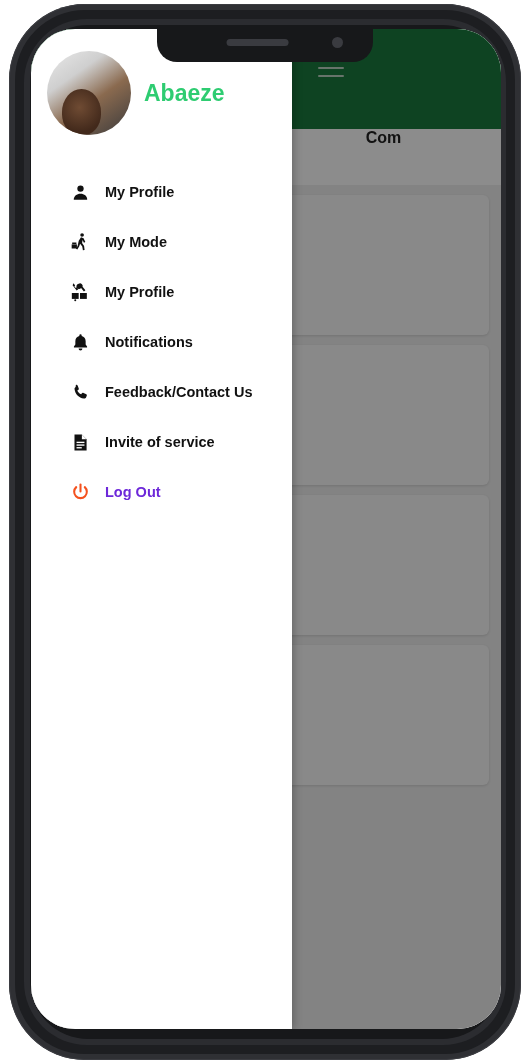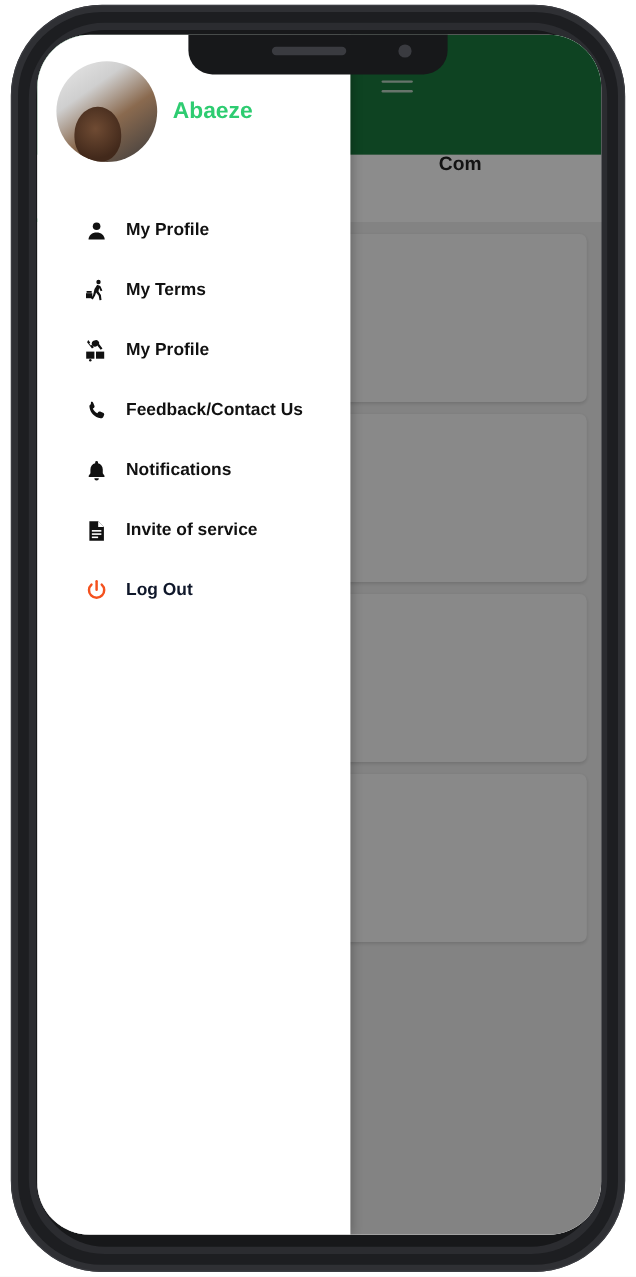--- a/index.html
+++ b/index.html
@@ -143,42 +143,42 @@
     flex:0 0 84px;
     position:relative; overflow:hidden;
   }
   #avatar::after{
     content:""; position:absolute; left:18%; top:45%;
     width:46%; height:55%; border-radius:50% 50% 45% 45%;
     background:radial-gradient(circle at 45% 40%, #6f4b33 0%, #42291b 70%);
   }
   #username{
     margin-left:13px;
-    font-size:19px; font-weight:bold; color:#2ecc71;
+    font-size:23px; font-weight:bold; color:#2ecc71;
   }
 
   #menu{ margin-top:24px; }
   .menu-item{
     display:flex; align-items:center;
     height:50px;
     padding-left:36px; padding-right:14px;
     cursor:pointer;
   }
   .menu-icon{
     flex:0 0 26px; width:26px; height:26px;
     display:flex; align-items:center; justify-content:center;
     color:#111;
   }
   .menu-label{
     margin-left:12px;
     font-size:14.5px; font-weight:bold; color:#111;
     white-space:nowrap;
   }
   .menu-item.logout .menu-icon{ color:#f4511e; }
-  .menu-item.logout .menu-label{ color:#0f172a; }
+  .menu-item.logout .menu-label{ color:#6d28d9; }
 
   
   .toggle{
     margin-left:auto;
     width:34px; height:19px; border-radius:10px;
     background:#ffffff; border:2px solid #2ecc71;
     position:relative;
   }
   .toggle .knob{
     position:absolute; right:2px; top:2px;
@@ -370,55 +370,55 @@
 
       <div class="menu-item">
         <span class="menu-icon">
           <svg viewBox="0 0 24 24" width="20" height="20">
               <circle cx="14.5" cy="3.6" r="2.2" fill="#111"></circle>
               <path d="M13.2 6.4l3.1 1.2 2.1 4.4-1.7.8-1.6-3.2-.6 3.6 2.4 3.5.6 4.9-2 .2-.8-4.4-2.6-3.3-1 3.1-2.3 3.9-1.7-1 2-3.4 1.4-6.1z" fill="#111"></path>
               <rect x="2" y="14.8" width="6.3" height="5" fill="#111"></rect>
               <rect x="2.6" y="12.6" width="5.1" height="1.8" fill="#111"></rect>
             </svg>
         </span>
-        <span class="menu-label">My Terms</span>
+        <span class="menu-label">My Mode</span>
       </div>
 
 
       <div class="menu-item">
         <span class="menu-icon">
           <svg viewBox="0 0 24 24" width="20" height="20">
               <path d="M4.2 1.6l2 2.6-1 .9 1.6 2.1 1.2-.9 1.9 2.5-1.9 1.4-4.9-6.4z" fill="#111"></path>
               <path d="M10.4 2.2a3.1 3.1 0 102.9 4.9l3.4 4.3 1.8-1.4-3.4-4.3a3.1 3.1 0 00-4.7-3.5z" fill="#111"></path>
               <rect x="2.2" y="13.2" width="8.2" height="7.1" fill="#111"></rect>
               <rect x="12" y="13.2" width="8.2" height="7.1" fill="#111"></rect>
               <circle cx="6.3" cy="21.8" r="1.2" fill="#111"></circle>
             </svg>
         </span>
         <span class="menu-label">My Profile</span>
       </div>
 
 
       <div class="menu-item">
         <span class="menu-icon">
           <svg viewBox="0 0 24 24" width="19" height="19">
-              <path d="M6.1 2.4c1.1-.5 2 .2 2.4 1.2l1.2 2.9c.4 1 .1 1.8-.7 2.3l-1 .6c.9 2.3 2.6 4 4.9 4.9l.6-1c.5-.8 1.3-1.1 2.3-.7l2.9 1.2c1 .4 1.7 1.3 1.2 2.4l-.9 2c-.5 1.1-1.6 1.6-2.8 1.4C9.8 18.6 5.4 14.2 4.5 7.8c-.2-1.2.3-2.3 1.4-2.8z" fill="#111"></path>
-            </svg>
-        </span>
-        <span class="menu-label">Feedback/Contact Us</span>
-      </div>
-
-      <div class="menu-item">
-        <span class="menu-icon">
-          <svg viewBox="0 0 24 24" width="19" height="19">
               <path d="M12 1.6a1.5 1.5 0 011.5 1.5v.8c3 .7 5 3.3 5 6.4v4.1l1.8 2.7v1.2H3.7v-1.2l1.8-2.7v-4.1c0-3.1 2-5.7 5-6.4v-.8A1.5 1.5 0 0112 1.6z" fill="#111"></path>
               <path d="M9.6 19.6h4.8a2.4 2.4 0 01-4.8 0z" fill="#111"></path>
             </svg>
         </span>
         <span class="menu-label">Notifications</span>
+      </div>
+
+      <div class="menu-item">
+        <span class="menu-icon">
+          <svg viewBox="0 0 24 24" width="19" height="19">
+              <path d="M6.1 2.4c1.1-.5 2 .2 2.4 1.2l1.2 2.9c.4 1 .1 1.8-.7 2.3l-1 .6c.9 2.3 2.6 4 4.9 4.9l.6-1c.5-.8 1.3-1.1 2.3-.7l2.9 1.2c1 .4 1.7 1.3 1.2 2.4l-.9 2c-.5 1.1-1.6 1.6-2.8 1.4C9.8 18.6 5.4 14.2 4.5 7.8c-.2-1.2.3-2.3 1.4-2.8z" fill="#111"></path>
+            </svg>
+        </span>
+        <span class="menu-label">Feedback/Contact Us</span>
       </div>
 
 
       <div class="menu-item">
         <span class="menu-icon">
           <svg viewBox="0 0 24 24" width="19" height="19">
               <path d="M4.4 1.8h9.3l6 6v14.4H4.4z" fill="#111"></path>
               <path d="M13.7 1.8l6 6h-6z" fill="#fff"></path>
               <rect x="7" y="11" width="10" height="1.7" fill="#fff"></rect>
               <rect x="7" y="14.4" width="10" height="1.7" fill="#fff"></rect>

